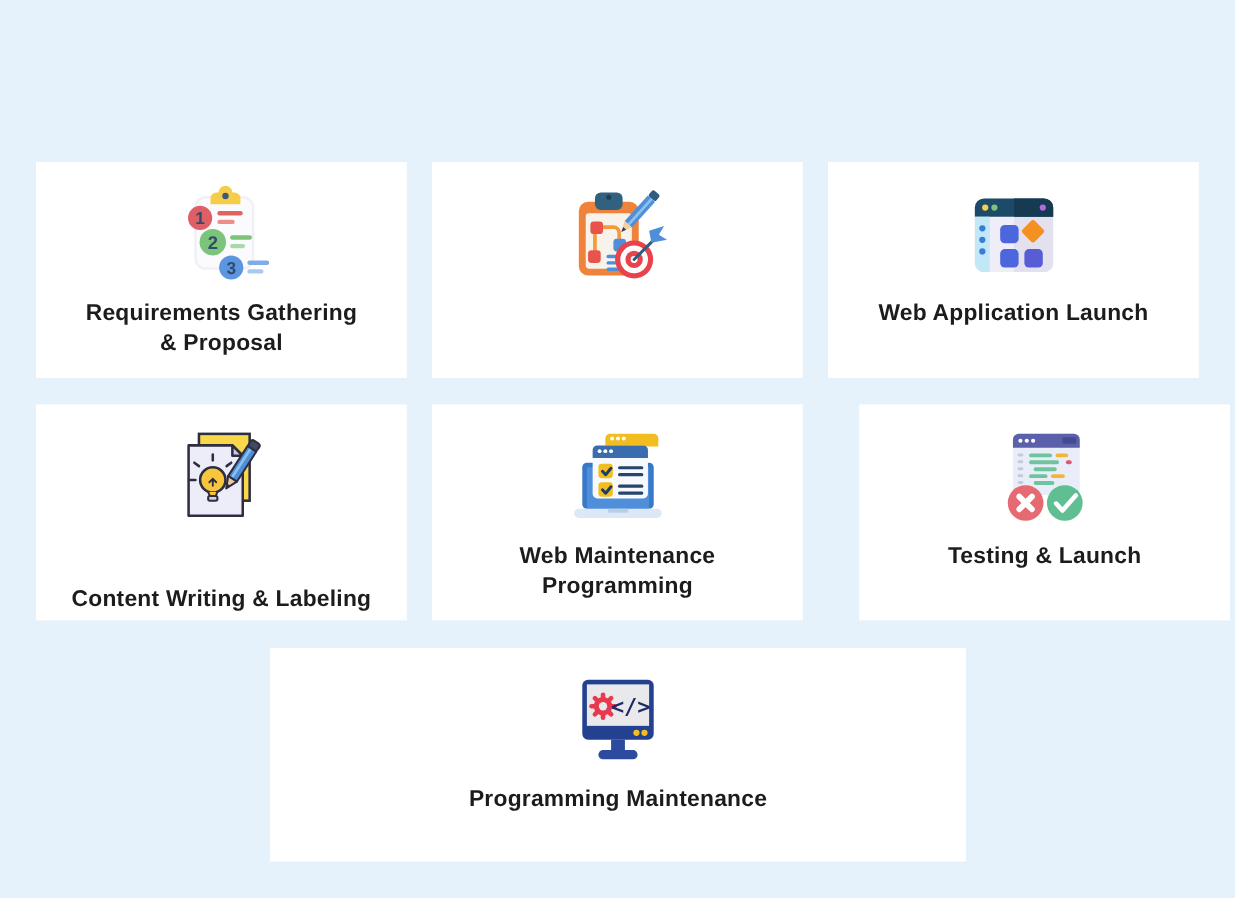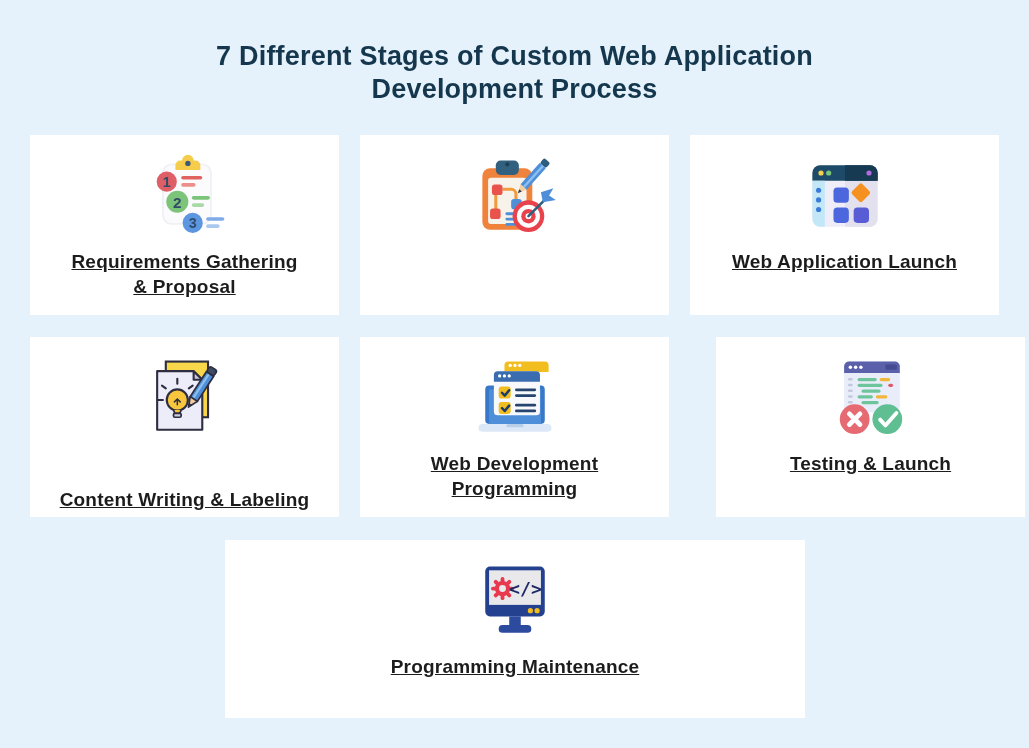--- a/index.html
+++ b/index.html
@@ -12,37 +12,35 @@
     color:#14374e; line-height:33px; white-space:pre-line; letter-spacing:.2px;
   }
   .card {
     position:absolute; background:#ffffff;
     display:flex; flex-direction:column; align-items:center;
     padding-top:12px;
   }
   .icon-box { height:100px; display:flex; align-items:center; justify-content:center; }
   .card-label {
     margin-top:2px; font-size:19px; font-weight:bold; color:#1c1c1c;
-    text-align:center; line-height:25px; white-space:pre-line; letter-spacing:.2px;text-decoration:underline;
+    text-align:center; line-height:25px; white-space:pre-line; letter-spacing:.2px;
   }
   #c1 { left:30px;  top:135px; width:309px; height:180px; }
   #c2 { left:360px; top:135px; width:309px; height:180px; }
   #c3 { left:690px; top:135px; width:309px; height:180px; }
   #c4 { left:30px;  top:337px; width:309px; height:180px;gap:36px; }
   #c5 { left:360px; top:337px; width:309px; height:180px; }
   #c6 { left:716px; top:337px; width:309px; height:180px; }
   #c7 { left:225px; top:540px; width:580px; height:178px; }
 </style>
 </head>
 <body>
 
 <div class="stage">
 
-  <div class="title">7 Different Stages of Custom Web Application
-Development Process</div>
 
   <div class="card" id="c1">
     <div class="icon-box">
       <svg viewBox="0 0 100 100" width="98" height="96">
         <rect x="26" y="15" width="52" height="64" rx="10" fill="#f0f0f5"></rect>
         <rect x="28" y="17" width="48" height="60" rx="8" fill="#fbfbfd"></rect>
         <path d="M40 22 v-5 a5 5 0 0 1 5-5 h2 a6 6 0 0 1 12 0 h2 a5 5 0 0 1 5 5 v5 z" fill="#f6cd4b"></path>
         <circle cx="53" cy="15" r="2.8" fill="#3c5a78"></circle>
         <circle cx="31" cy="34" r="10.5" fill="#df5f66"></circle>
         <text x="31" y="39.5" text-anchor="middle" font-size="15" font-weight="bold" fill="#334b66">1</text>
@@ -167,21 +165,21 @@
         <g fill="#25446e">
           <rect x="50" y="39" width="22" height="2.8" rx="1.4"></rect>
           <rect x="50" y="45" width="22" height="2.8" rx="1.4"></rect>
           <rect x="50" y="55" width="22" height="2.8" rx="1.4"></rect>
           <rect x="50" y="61" width="22" height="2.8" rx="1.4"></rect>
         </g>
         <rect x="12" y="76" width="76" height="8" rx="4" fill="#dce8f7"></rect>
         <rect x="41" y="76" width="18" height="3.5" rx="1.75" fill="#b9cfe8"></rect>
       </svg>
     </div>
-    <div class="card-label">Web Development
+    <div class="card-label">Web Maintenance
 Programming</div>
   </div>
 
   <div class="card" id="c6">
     <div class="icon-box">
       <svg viewBox="0 0 100 100" width="98" height="96">
         <rect x="22" y="11" width="58" height="53" rx="5" fill="#e9edf9"></rect>
         <path d="M22 16 a5 5 0 0 1 5-5 h48 a5 5 0 0 1 5 5 v7 h-58 z" fill="#5a60aa"></path>
         <circle cx="28.5" cy="17" r="1.8" fill="#fff"></circle>
         <circle cx="34" cy="17" r="1.8" fill="#fff"></circle>

